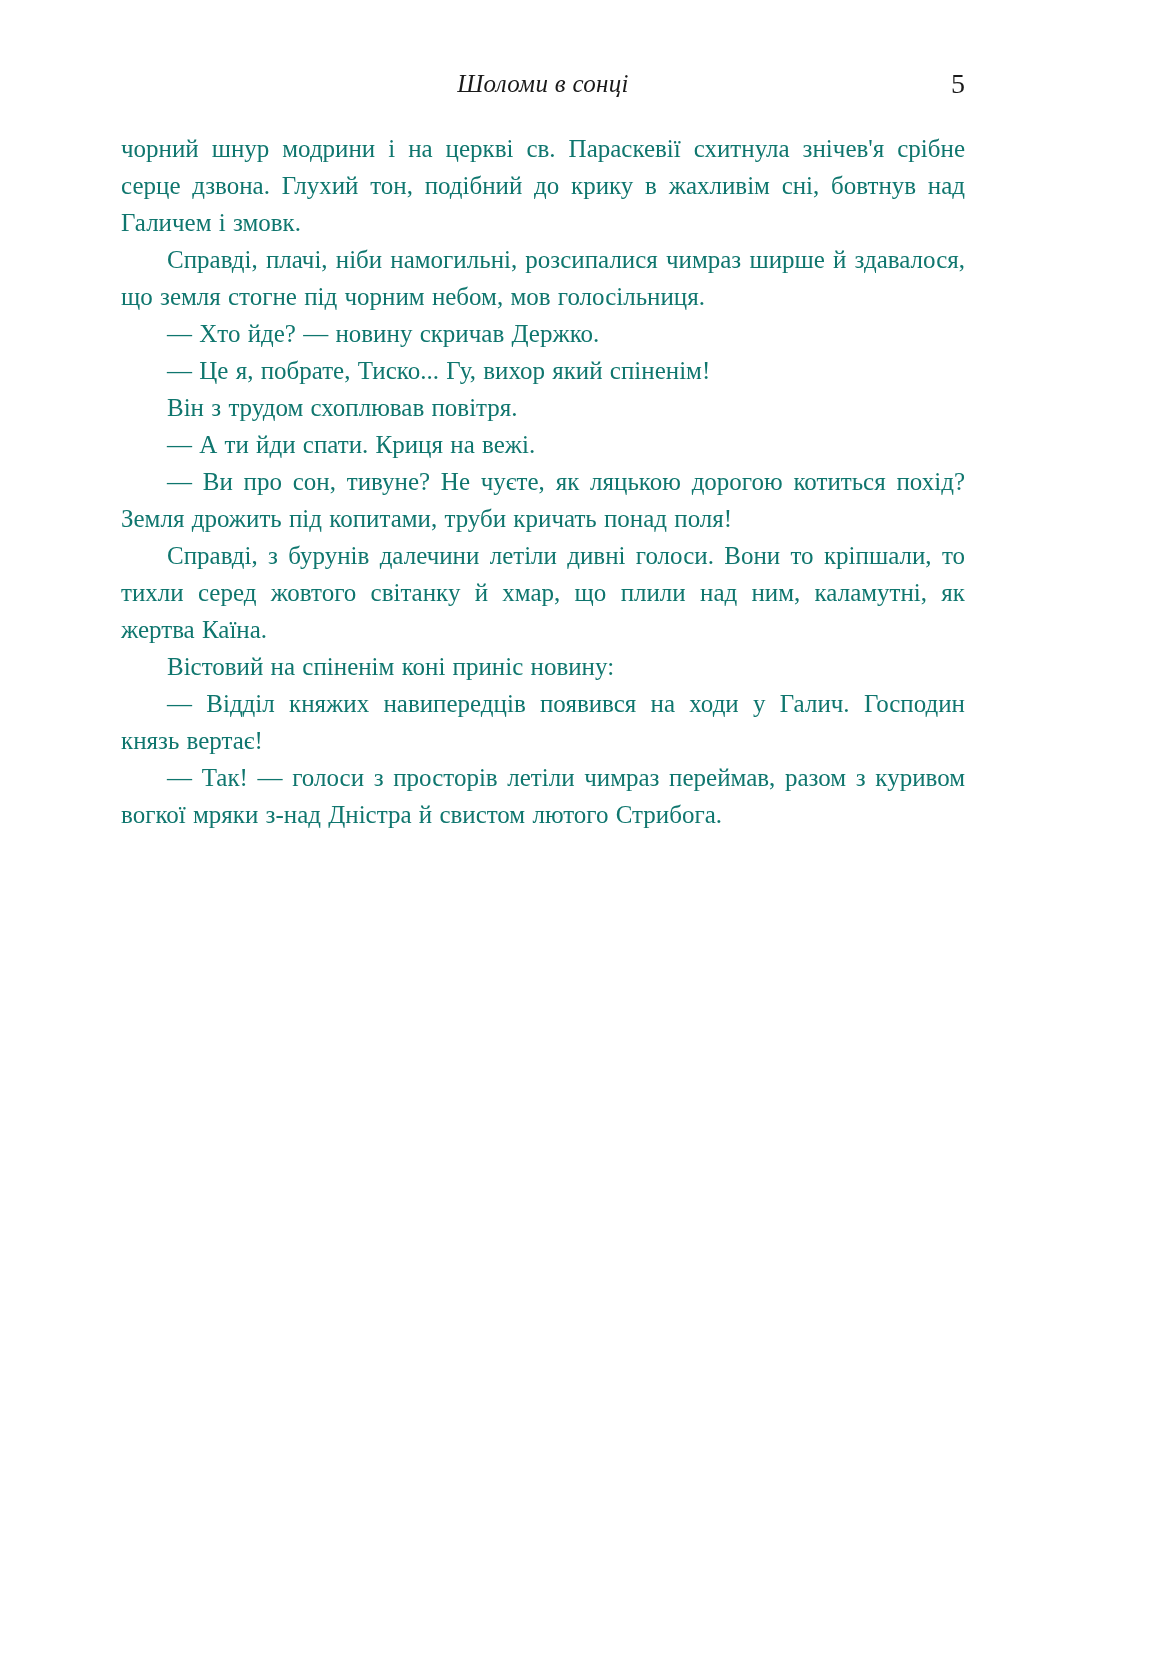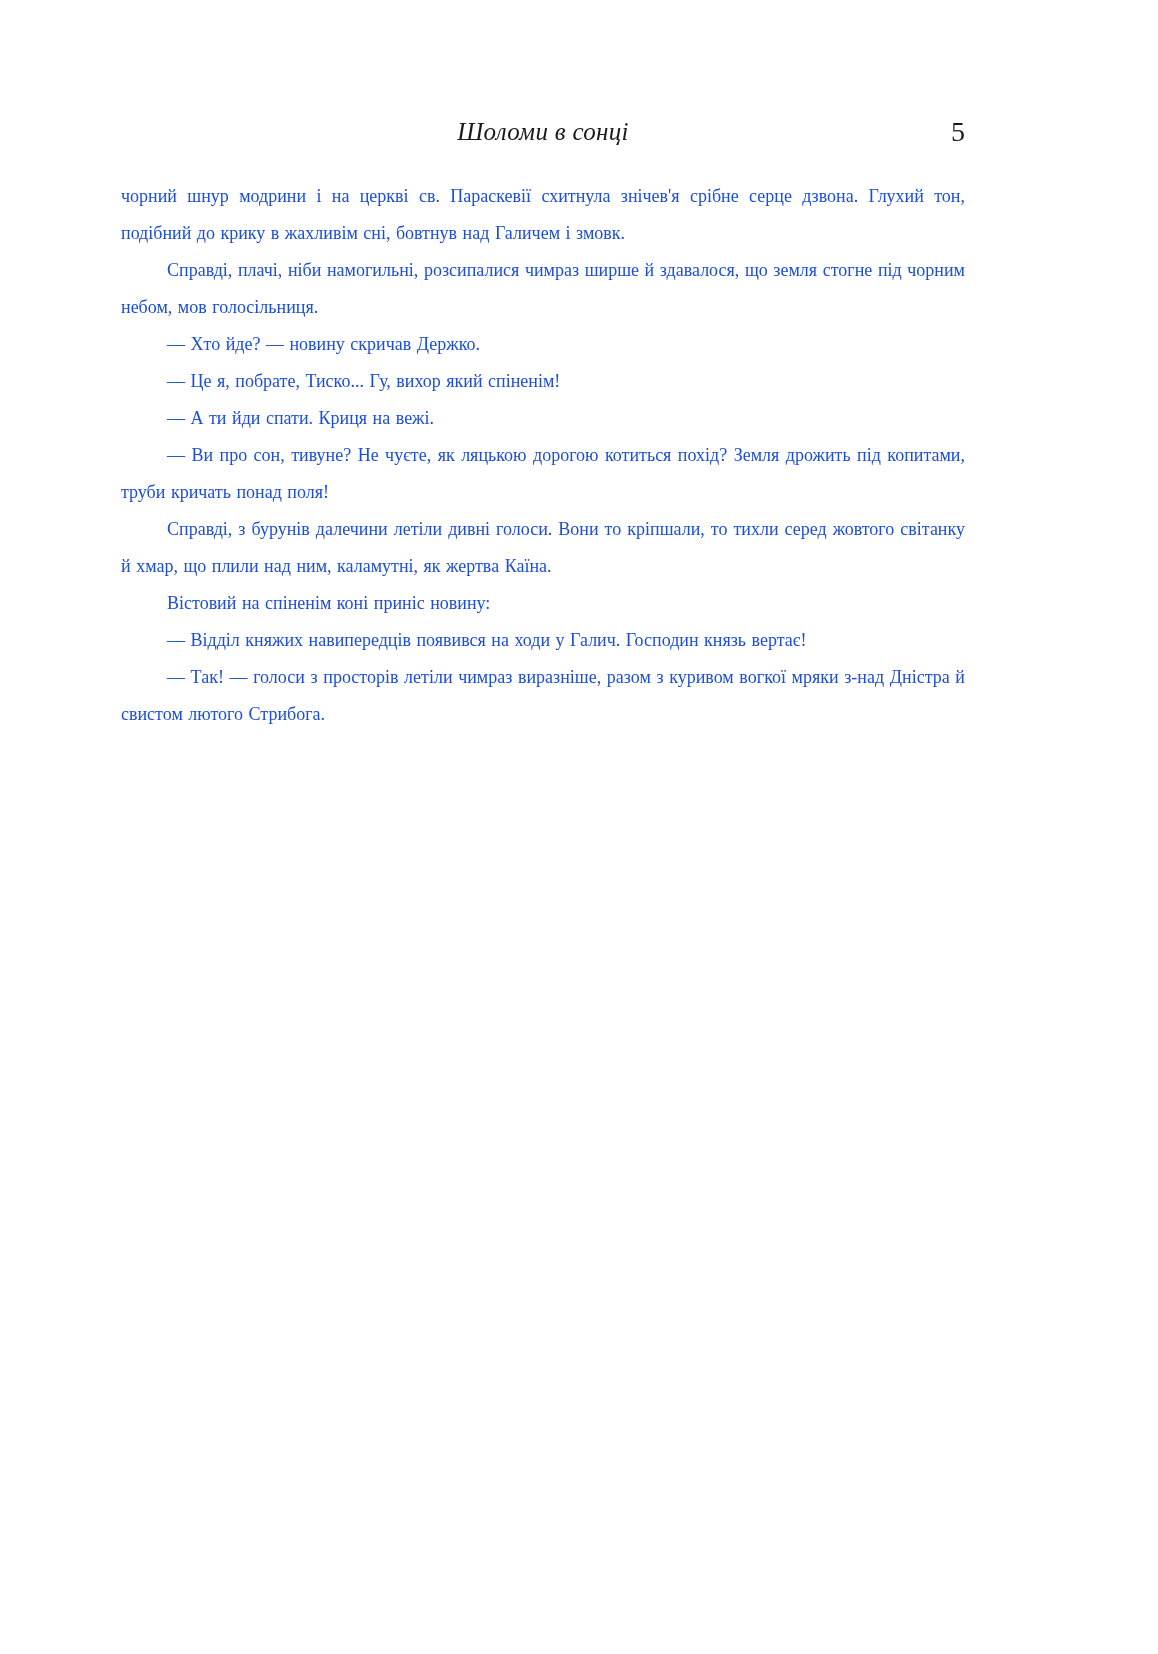--- a/index.html
+++ b/index.html
@@ -8,21 +8,21 @@
     background: #ffffff;
   }
   .page {
     position: relative;
     width: 1158px;
     height: 1654px;
     background: #ffffff;
     color: #111111;
     font-family: "Liberation Serif", "DejaVu Serif", serif;
     box-sizing: border-box;
-    padding: 112px 193px 0 121px;
+    padding: 64px 193px 0 121px;
     overflow: hidden;
   }
   .page-header {
     position: relative;
     width: 100%;
     height: 40px;
     margin-bottom: 26px;
   }
   .running-title {
     display: block;
@@ -40,47 +40,48 @@
     font-size: 28px;
     line-height: 40px;
     font-style: normal;
     color: #1a1a1a;
   }
   .page-body {
     width: 100%;
   }
   .para {
     margin: 0;
-    font-size: 18px;
+    font-size: 25px;
     line-height: 37px;
     text-align: justify;
     text-indent: 46px;
     word-spacing: 1px;
-    color: #1d4ed8;
+    color: #0f766e;
   }
   .para.no-indent {
     text-indent: 0;
   }
 </style>
 </head>
 <body>
 
 <div class="page">
 
   <div class="page-header">
     <span class="running-title">Шоломи в сонці</span>
     <span class="page-number">5</span>
   </div>
 
   <div class="page-body">
     <p class="para no-indent">чорний шнур модрини і на церкві св. Параскевії схитнула знічев'я срібне серце дзвона. Глухий тон, подібний до крику в жахливім сні, бовтнув над Галичем і змовк.</p>
     <p class="para">Справді, плачі, ніби намогильні, розсипалися чимраз ширше й здавалося, що земля стогне під чорним небом, мов голосільниця.</p>
     <p class="para">— Хто йде? — новину скричав Держко.</p>
     <p class="para">— Це я, побрате, Тиско... Гу, вихор який спіненім!</p>
+    <p class="para">Він з трудом схоплював повітря.</p>
     <p class="para">— А ти йди спати. Криця на вежі.</p>
     <p class="para">— Ви про сон, тивуне? Не чуєте, як ляцькою дорогою котиться похід? Земля дрожить під копитами, труби кричать понад поля!</p>
     <p class="para">Справді, з бурунів далечини летіли дивні голоси. Вони то кріпшали, то тихли серед жовтого світанку й хмар, що плили над ним, каламутні, як жертва Каїна.</p>
     <p class="para">Вістовий на спіненім коні приніс новину:</p>
     <p class="para">— Відділ княжих навипередців появився на ходи у Галич. Господин князь вертає!</p>
-    <p class="para">— Так! — голоси з просторів летіли чимраз виразніше, разом з куривом вогкої мряки з-над Дністра й свистом лютого Стрибога.</p>
+    <p class="para">— Так! — голоси з просторів летіли чимраз переймав, разом з куривом вогкої мряки з-над Дністра й свистом лютого Стрибога.</p>
   </div>
 
 </div>
 
 </body></html>

